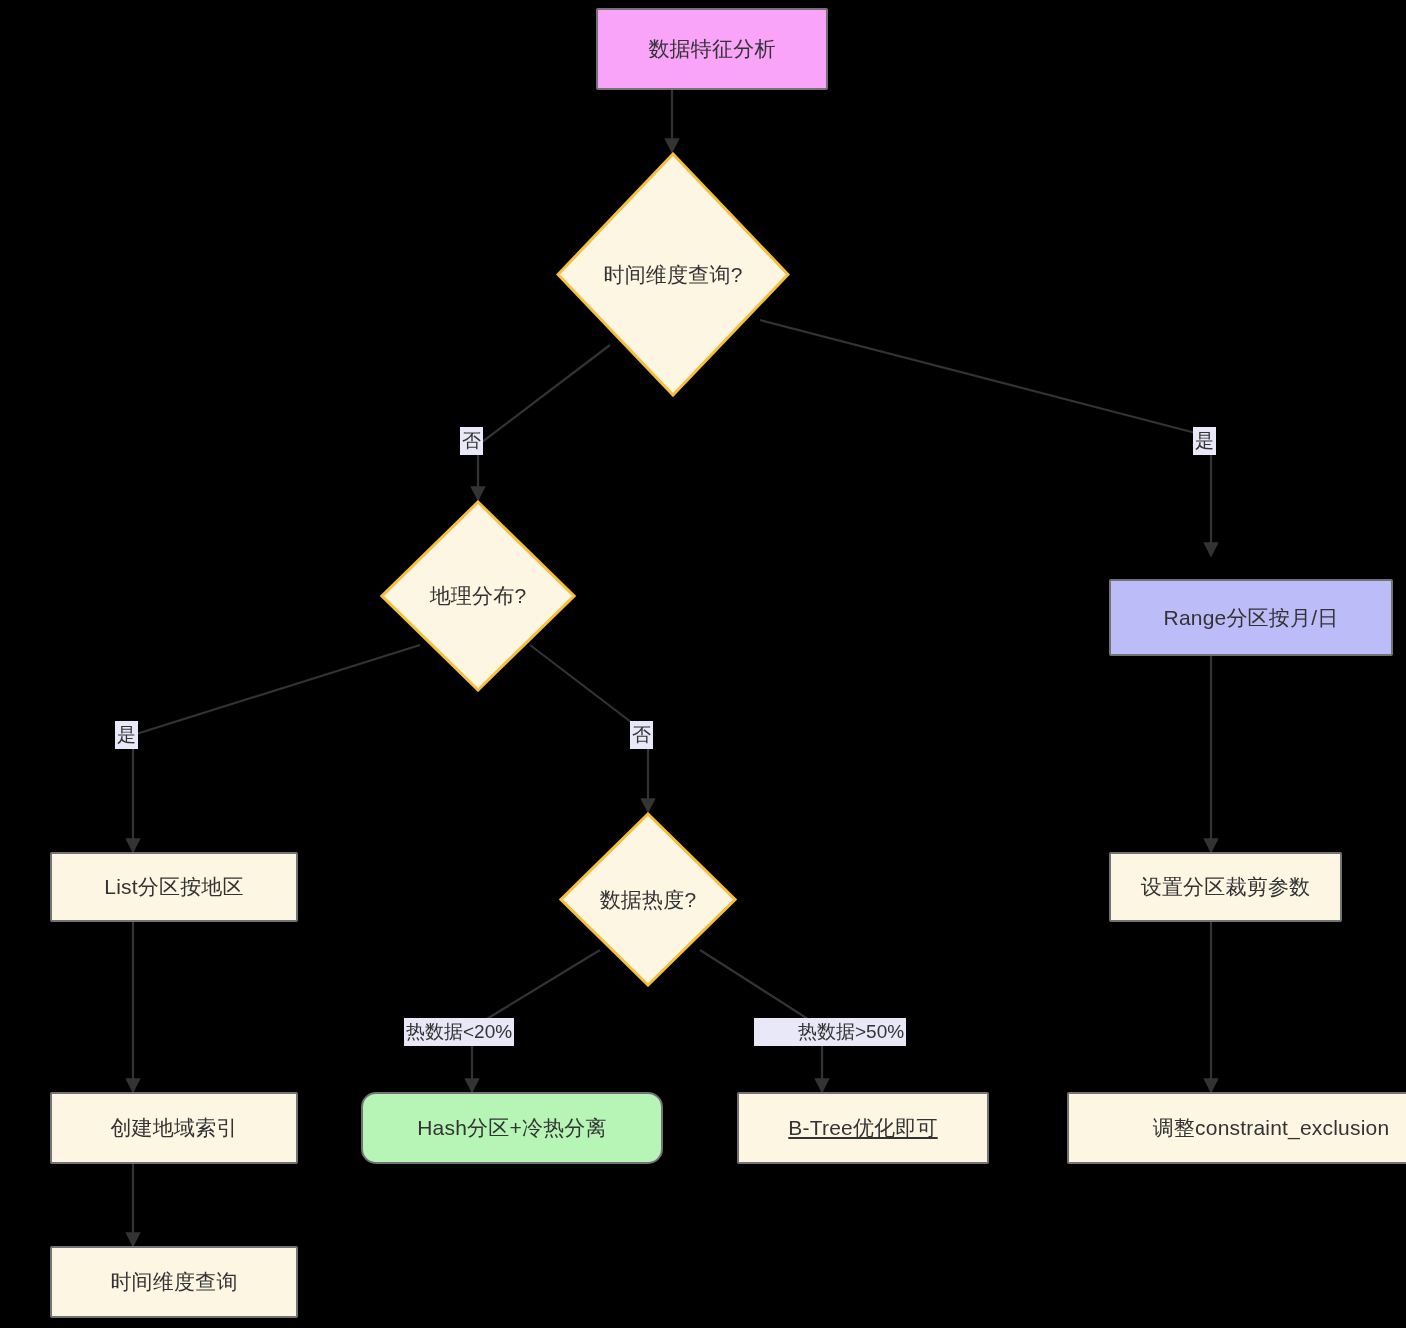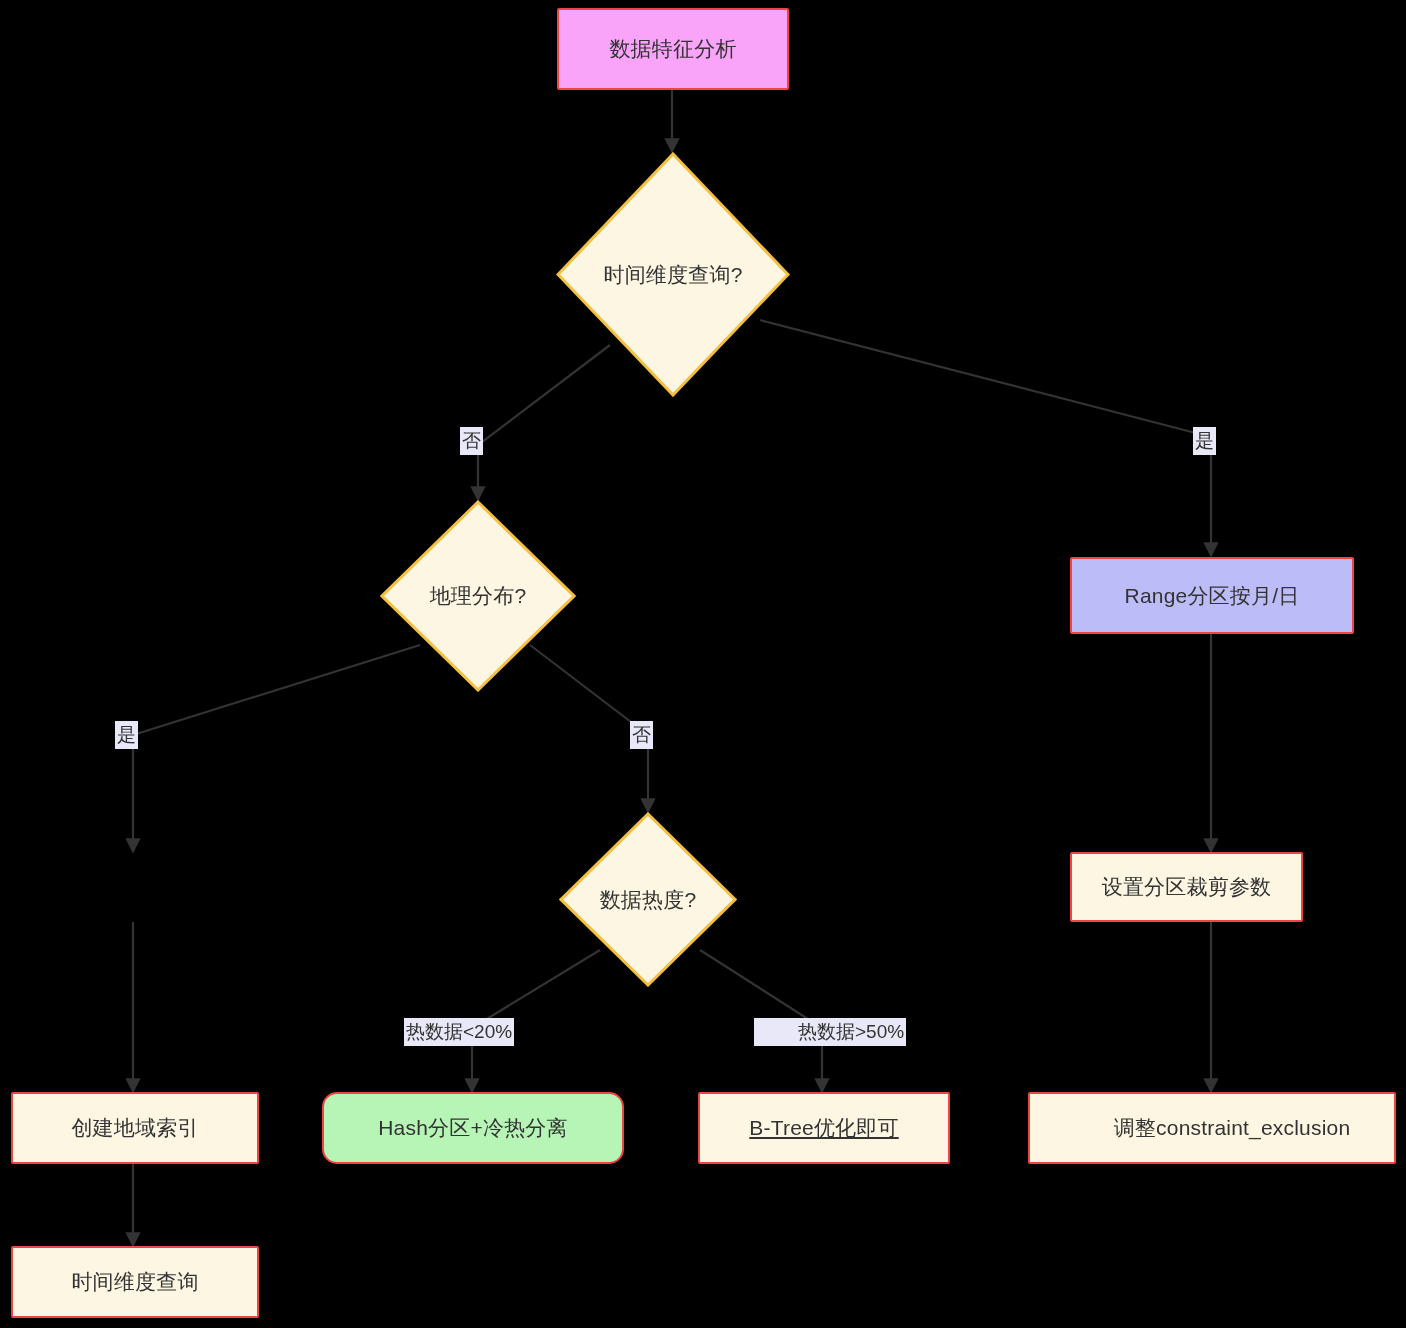--- a/index.html
+++ b/index.html
@@ -30,23 +30,24 @@
     align-items: center;
     justify-content: center;
     text-align: center;
     color: #333333;
     font-size: 21px;
     line-height: 1.2;
     letter-spacing: 0.2px;
   }
   
   .rect {
-    border: 2px solid #ef4444;
+    border: 2px solid #737373;
     background: #fdf6e3;
     border-radius: 2px;
+    margin-left: 39px;
   }
   .rect.pink   { background: #f9a3f9; }
   .rect.purple { background: #bcbcf8; }
   .rect.green  { background: #b6f5b6; border-radius: 15px; }
 
   
   .diamond {
     background: transparent;
     border: none;
   }
@@ -115,31 +116,34 @@
     <span>数据特征分析</span>
   </div>
 
   <div class="node diamond" style="left:556px; top:152px; width:234px; height:245px;">
     <svg class="dia-shape" viewBox="0 0 234 245" preserveAspectRatio="none">
       <polygon points="117,2 232,122.5 117,243 2,122.5" fill="#fdf6e3" stroke="#f5bf3f" stroke-width="3"></polygon>
     </svg>
     <span class="dia-label">时间维度查询?</span>
   </div>
 
-  <div class="node rect purple" style="left:1070px; top:557px; width:284px; height:77px;">
+  <div class="node rect purple" style="left:1070px; top:579px; width:284px; height:77px;">
     <span>Range分区按月/日</span>
   </div>
 
   <div class="node diamond" style="left:380px; top:500px; width:196px; height:192px;">
     <svg class="dia-shape" viewBox="0 0 196 192" preserveAspectRatio="none">
       <polygon points="98,2 194,96 98,190 2,96" fill="#fdf6e3" stroke="#f5bf3f" stroke-width="3"></polygon>
     </svg>
     <span class="dia-label">地理分布?</span>
   </div>
 
+  <div class="node rect" style="left:11px; top:852px; width:248px; height:70px;">
+    <span>List分区按地区</span>
+  </div>
 
   <div class="node diamond" style="left:559px; top:812px; width:178px; height:175px;">
     <svg class="dia-shape" viewBox="0 0 178 175" preserveAspectRatio="none">
       <polygon points="89,2 176,87.5 89,173 2,87.5" fill="#fdf6e3" stroke="#f5bf3f" stroke-width="3"></polygon>
     </svg>
     <span class="dia-label">数据热度?</span>
   </div>
 
   <div class="node rect" style="left:1070px; top:852px; width:233px; height:70px;">
     <span>设置分区裁剪参数</span>

